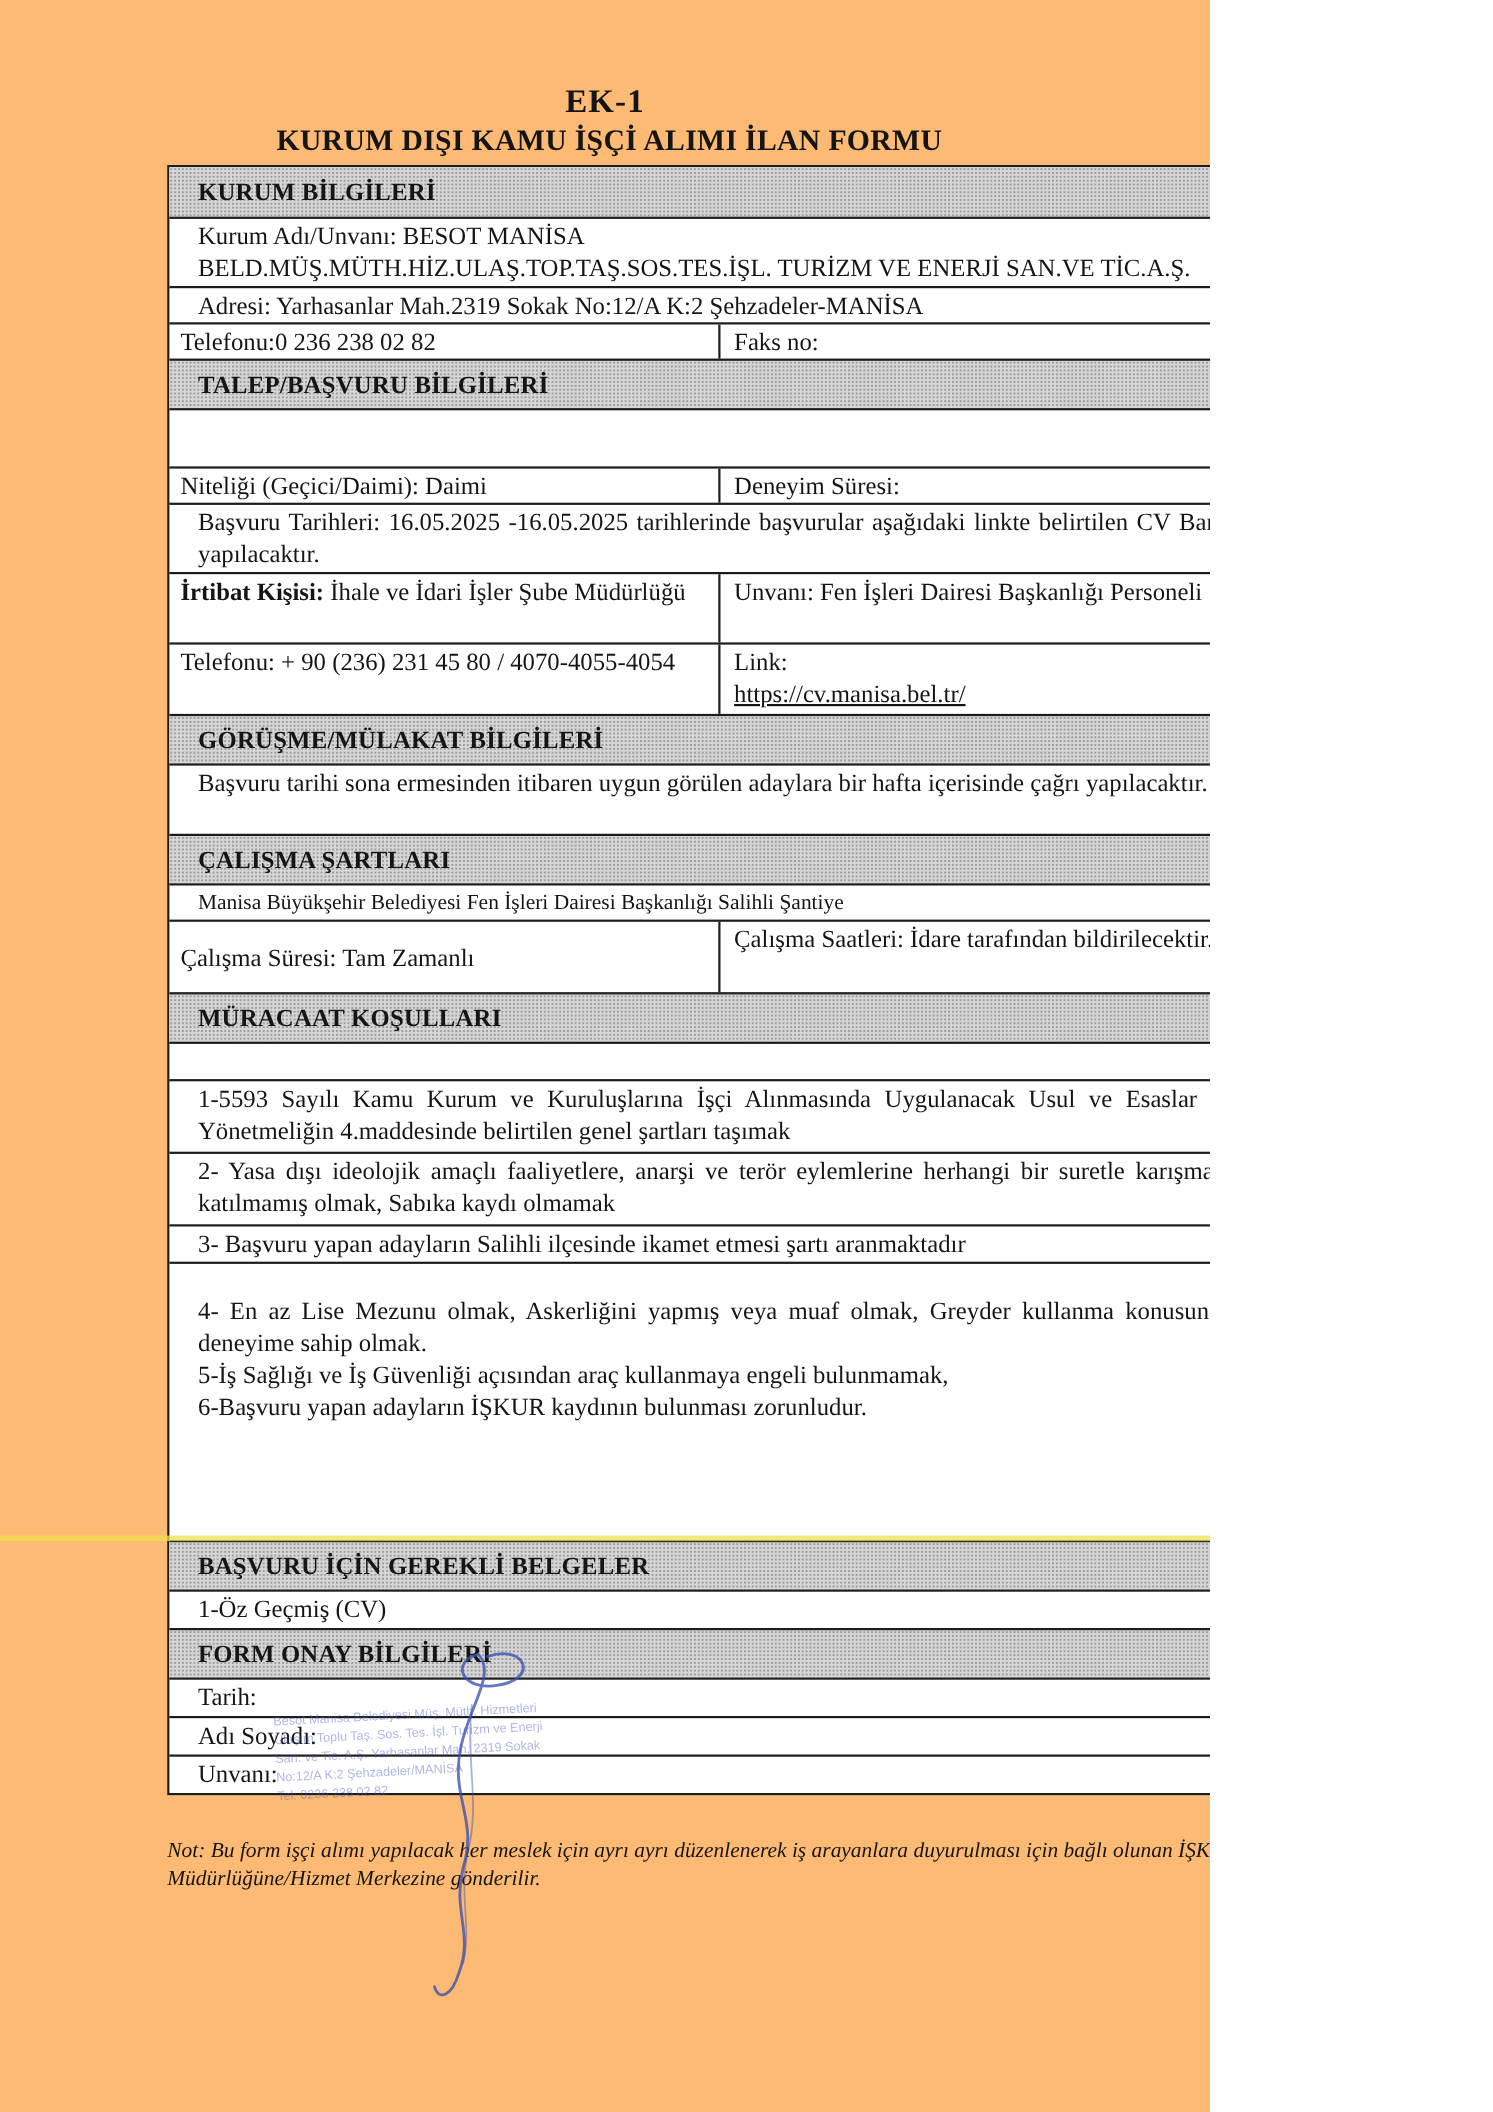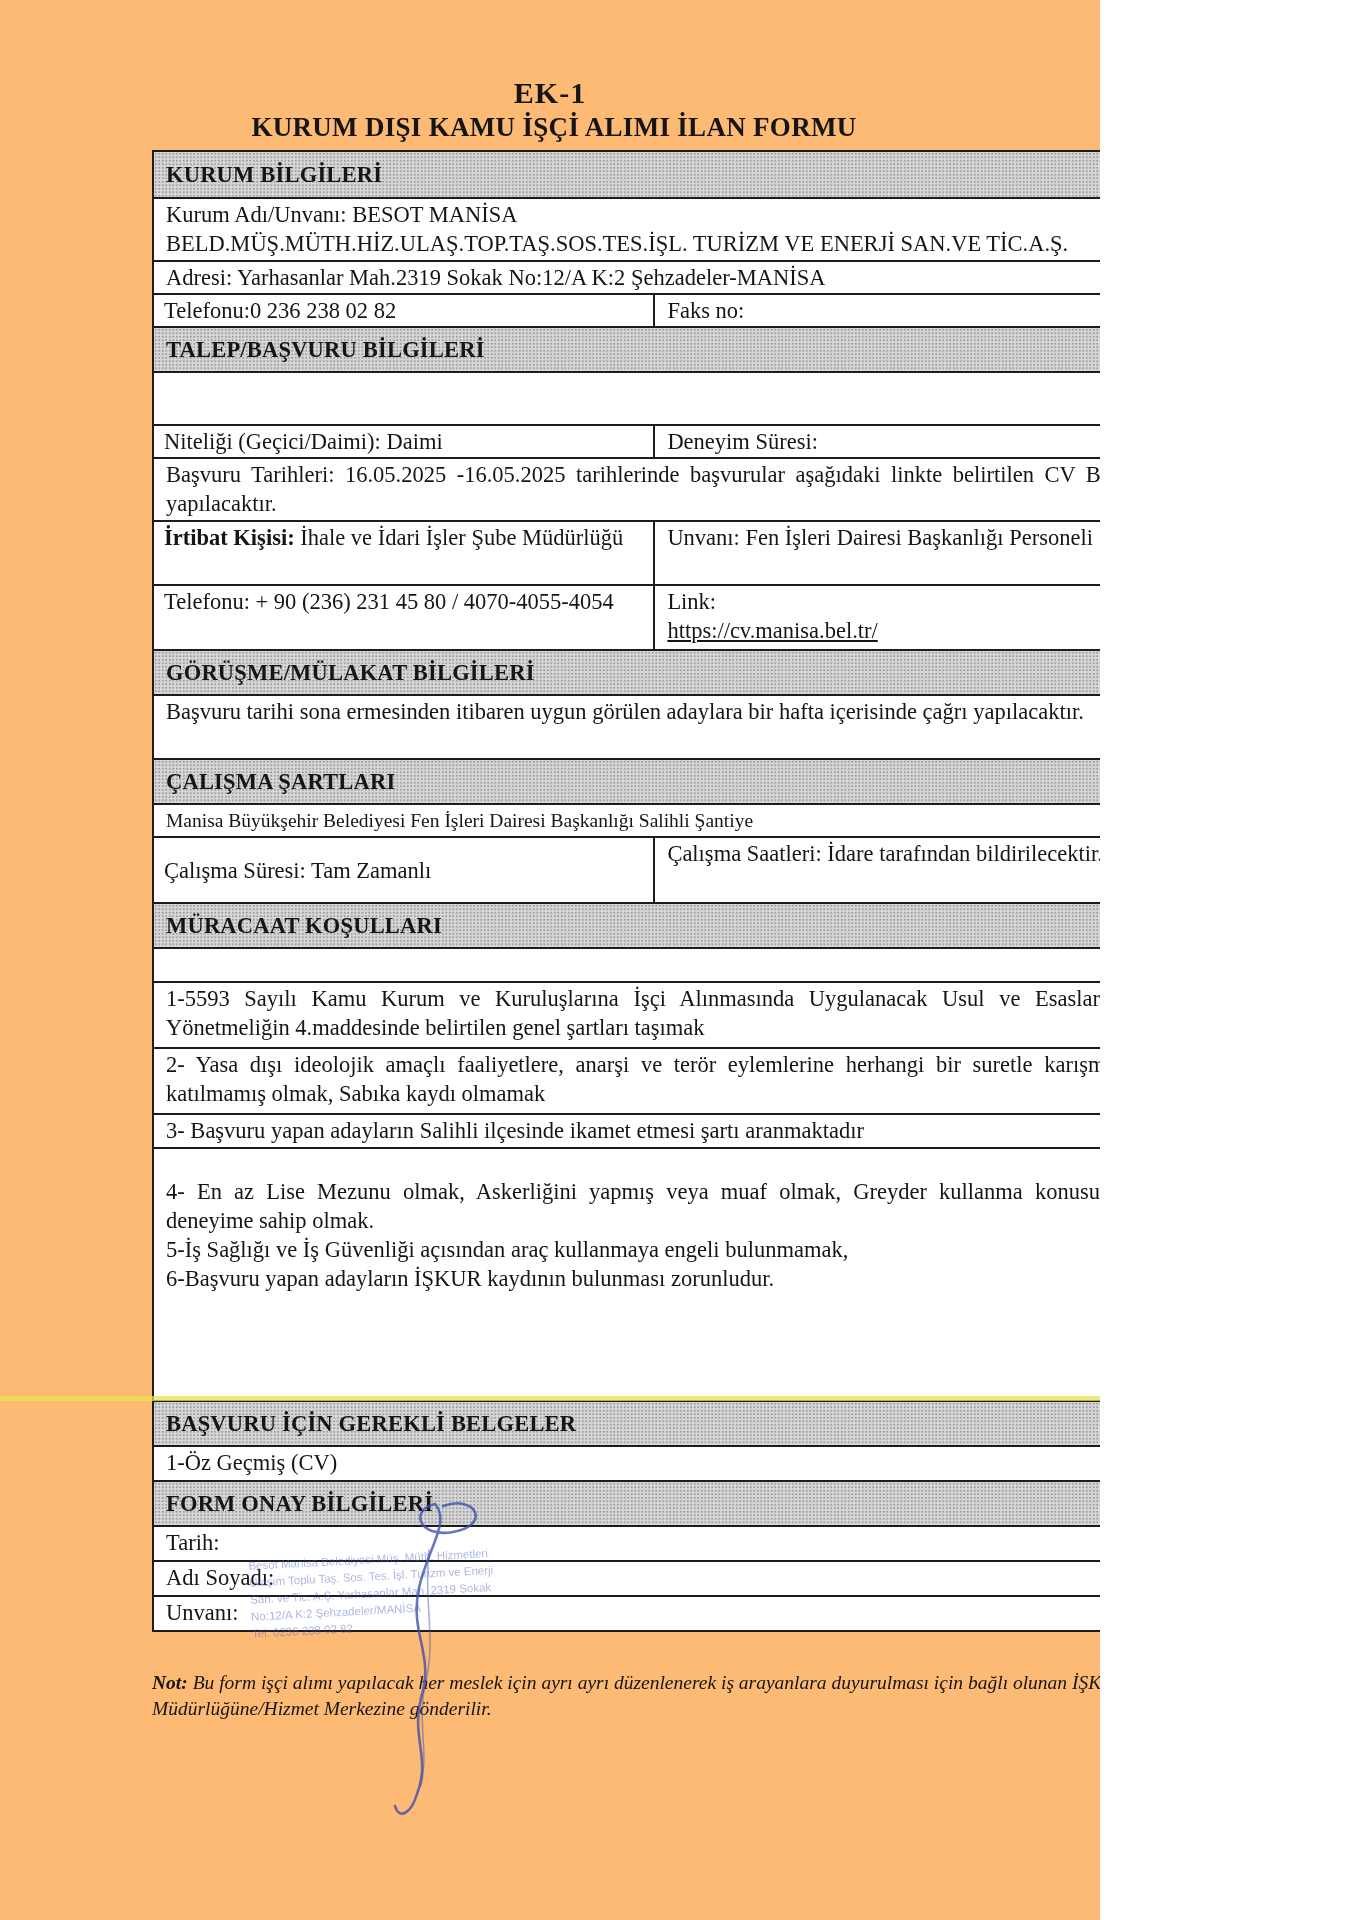--- a/index.html
+++ b/index.html
@@ -16,21 +16,21 @@
     text-align:center; font-size:27px; font-weight:bold; letter-spacing:.3px;
   }
 
   .sheet {
     position:absolute; left:152px; top:150px; width:1064px;
     border:2px solid #1c1c1c; background:#ffffff;
   }
   .row {
     border-top:2px solid #1c1c1c;
     font-size:22.5px; line-height:29px;
-    padding:1px 12px;
+    padding:1px 26px;
   }
   .sheet > .row:first-child { border-top:none; }
 
   .hrow {
     display:flex; align-items:center;
     font-weight:bold; letter-spacing:.2px;
     background-color:#d6d6d6;
     background-image:radial-gradient(rgba(70,70,70,0.40) 0.8px, transparent 1px);
     background-size:3.5px 3.5px;
   }
@@ -42,21 +42,21 @@
 
   .b { font-weight:bold; }
   .just { text-align:justify; }
   .small { font-size:19.5px; }
   .link-url { text-decoration:underline; }
 
   .note {
     position:absolute; left:152px; top:1670px; width:1068px;
     font-size:19.5px; line-height:26px; font-style:italic;
   }
-  .note .nb { font-weight:bold;margin-top:46px; }
+  .note .nb { font-weight:normal;margin-top:46px; }
 
   .highlight-line {
     position:absolute; left:0; top:1396px; width:1357px; height:5px;
     background:#ece04f; opacity:.75; pointer-events:none;
   }
   .pink-mark {
     position:absolute; left:1336px; top:381px; width:8px; height:26px;
     background:#eab6c6; border-radius:50%;
     transform:rotate(18deg); opacity:.85; pointer-events:none;
   }

